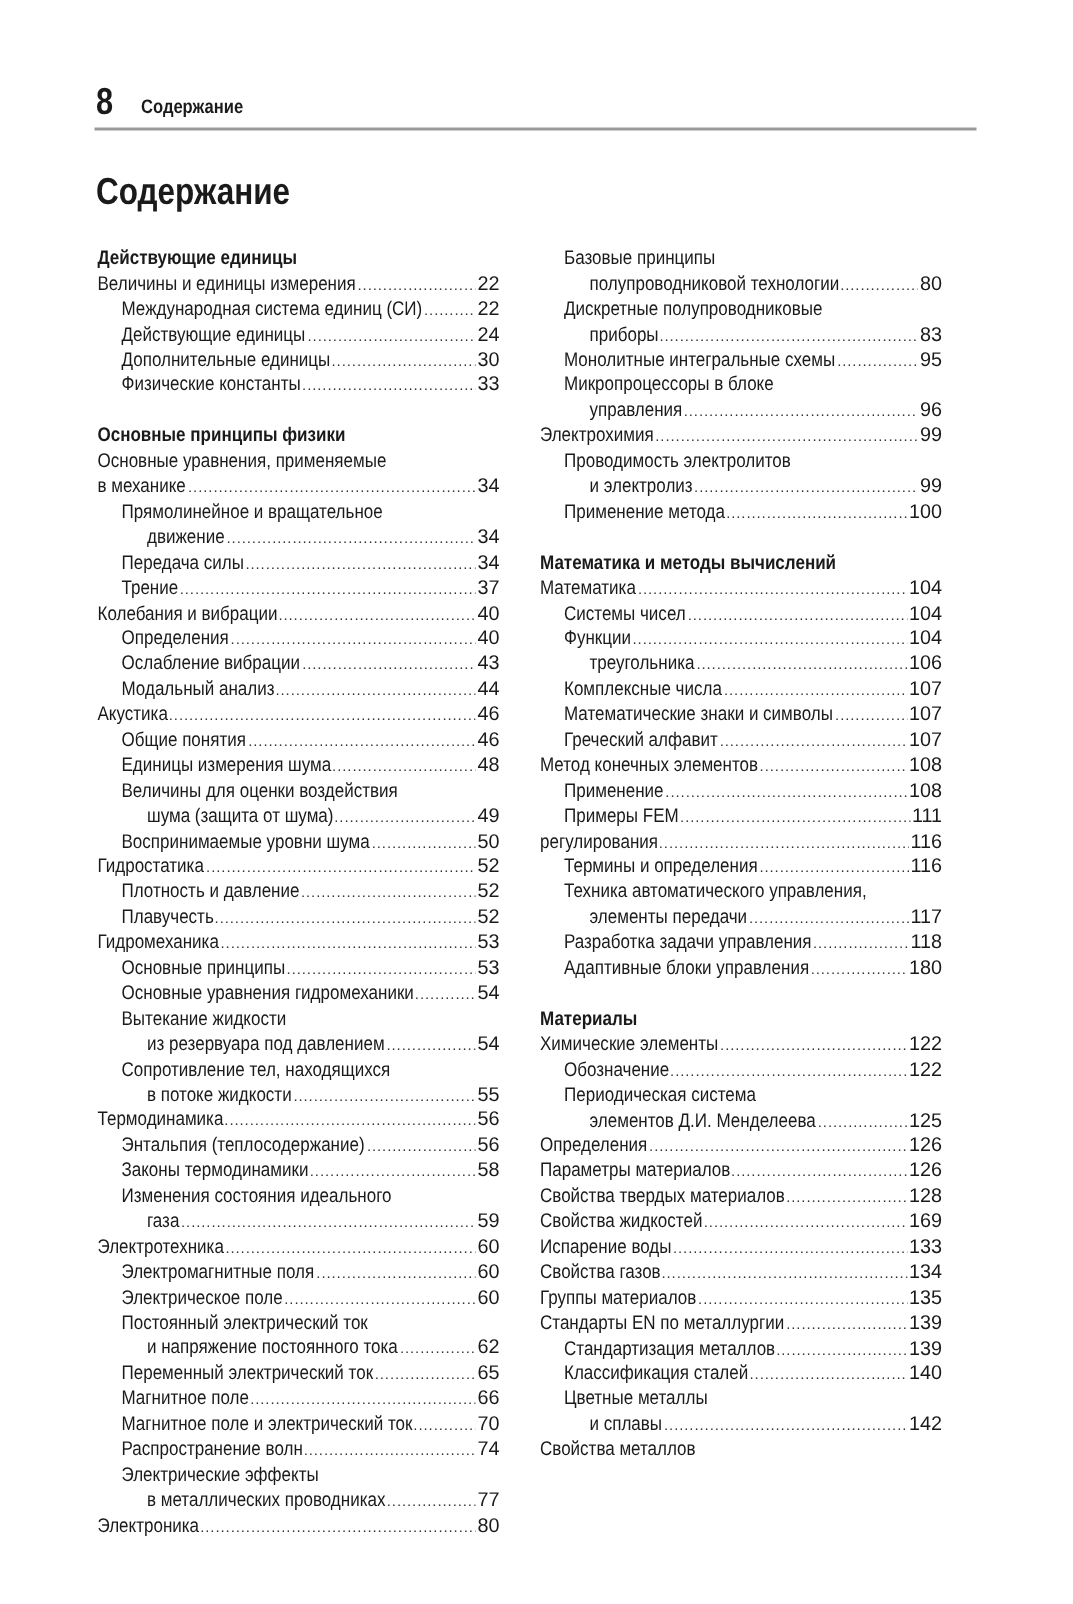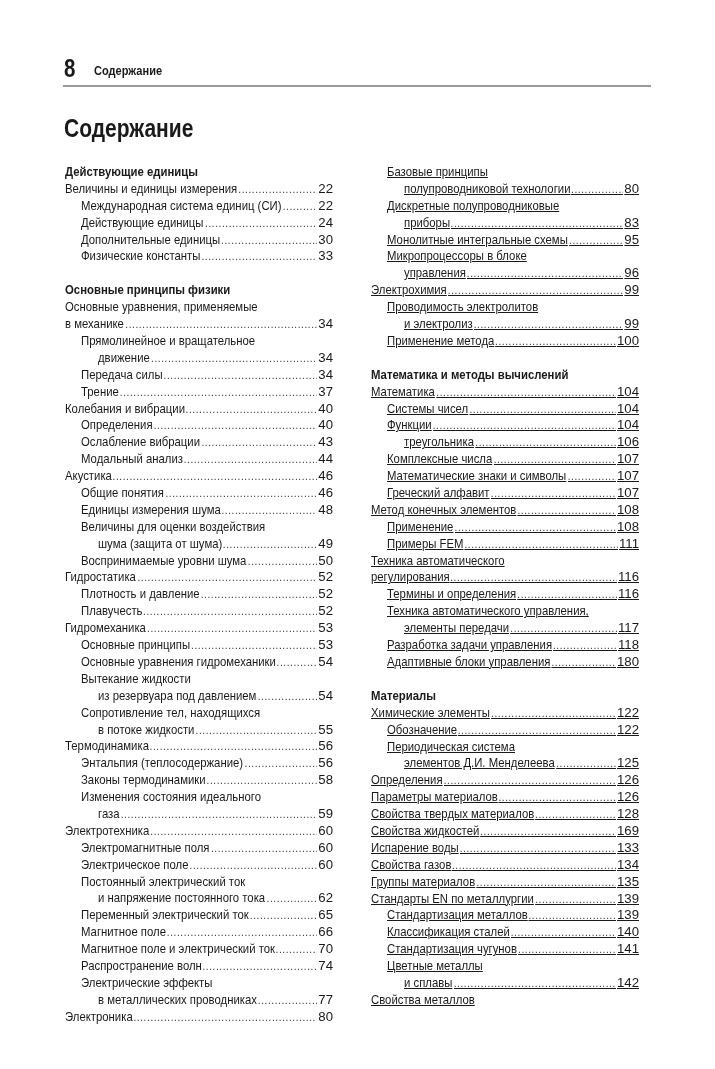--- a/index.html
+++ b/index.html
@@ -8,21 +8,21 @@
   .page-header { position: absolute; left: 64px; top: 54px; width: 586px; height: 30px; }
   .page-num { position: absolute; left: 0; top: 0; font-size: 25px; font-weight: bold;
               transform: scaleX(0.82); transform-origin: left top; letter-spacing: 0; }
   .running-title { position: absolute; left: 30px; top: 9px; font-size: 13px; font-weight: bold;
                    transform: scaleX(0.85); transform-origin: left top; }
   .rule { position: absolute; left: 63px; top: 85px; width: 588px; height: 2px; background: #9a9a9a; }
   .main-title { position: absolute; left: 64px; top: 114px; font-size: 25px; font-weight: bold;
                 transform: scaleX(0.84); transform-origin: left top; }
   .col { position: absolute; top: 164px; width: 268px; }
   .col-left { left: 65px; }
-  .col-right { left: 371px; text-decoration: underline; }
+  .col-right { left: 360px; }
   .entry { position: relative; height: 16.9px; line-height: 16.9px; font-size: 13.2px;
            white-space: nowrap; }
   .entry .inner { display: flex; align-items: baseline; width: 100%; }
   .entry .txt { flex: 0 0 auto; transform: scaleX(0.86); transform-origin: left center;
                 display: inline-block; }
   .entry .dots { flex: 1 1 auto; overflow: hidden; white-space: nowrap; color: #333;
                  font-size: 10px; letter-spacing: 0.6px; margin: 0 1px; }
   .entry .dots::before { content: "................................................................................................................................................"; }
   .entry .pg { flex: 0 0 auto; text-align: right; }
   .lvl0 { padding-left: 0; }
@@ -528,27 +528,20 @@
         <span class="pg">108</span>
       </div>
     </div>
     <div class="entry lvl1">
       <div class="inner">
         <span class="txt" style="margin-right: -12.5406px;">Примеры FEM</span>
         <span class="dots"></span>
         <span class="pg">111</span>
       </div>
     </div>
-    <div class="entry lvl0 nodots">
-      <div class="inner">
-        <span class="txt" style="margin-right: -21.3909px;">Техника автоматического</span>
-        <span class="dots"></span>
-        <span class="pg"></span>
-      </div>
-    </div>
     <div class="entry lvl0">
       <div class="inner">
         <span class="txt" style="margin-right: -13.31px;">регулирования</span>
         <span class="dots"></span>
         <span class="pg">116</span>
       </div>
     </div>
     <div class="entry lvl1">
       <div class="inner">
         <span class="txt" style="margin-right: -20.8791px;">Термины и определения</span>
@@ -675,27 +668,20 @@
         <span class="txt" style="margin-right: -23.2288px;">Стандартизация металлов</span>
         <span class="dots"></span>
         <span class="pg">139</span>
       </div>
     </div>
     <div class="entry lvl1">
       <div class="inner">
         <span class="txt" style="margin-right: -20.1678px;">Классификация сталей</span>
         <span class="dots"></span>
         <span class="pg">140</span>
-      </div>
-    </div>
-    <div class="entry lvl1">
-      <div class="inner">
-        <span class="txt" style="margin-right: -21.0459px;">Стандартизация чугунов</span>
-        <span class="dots"></span>
-        <span class="pg">141</span>
       </div>
     </div>
     <div class="entry lvl1 nodots">
       <div class="inner">
         <span class="txt" style="margin-right: -15.2175px;">Цветные металлы</span>
         <span class="dots"></span>
         <span class="pg"></span>
       </div>
     </div>
     <div class="entry lvl2">

